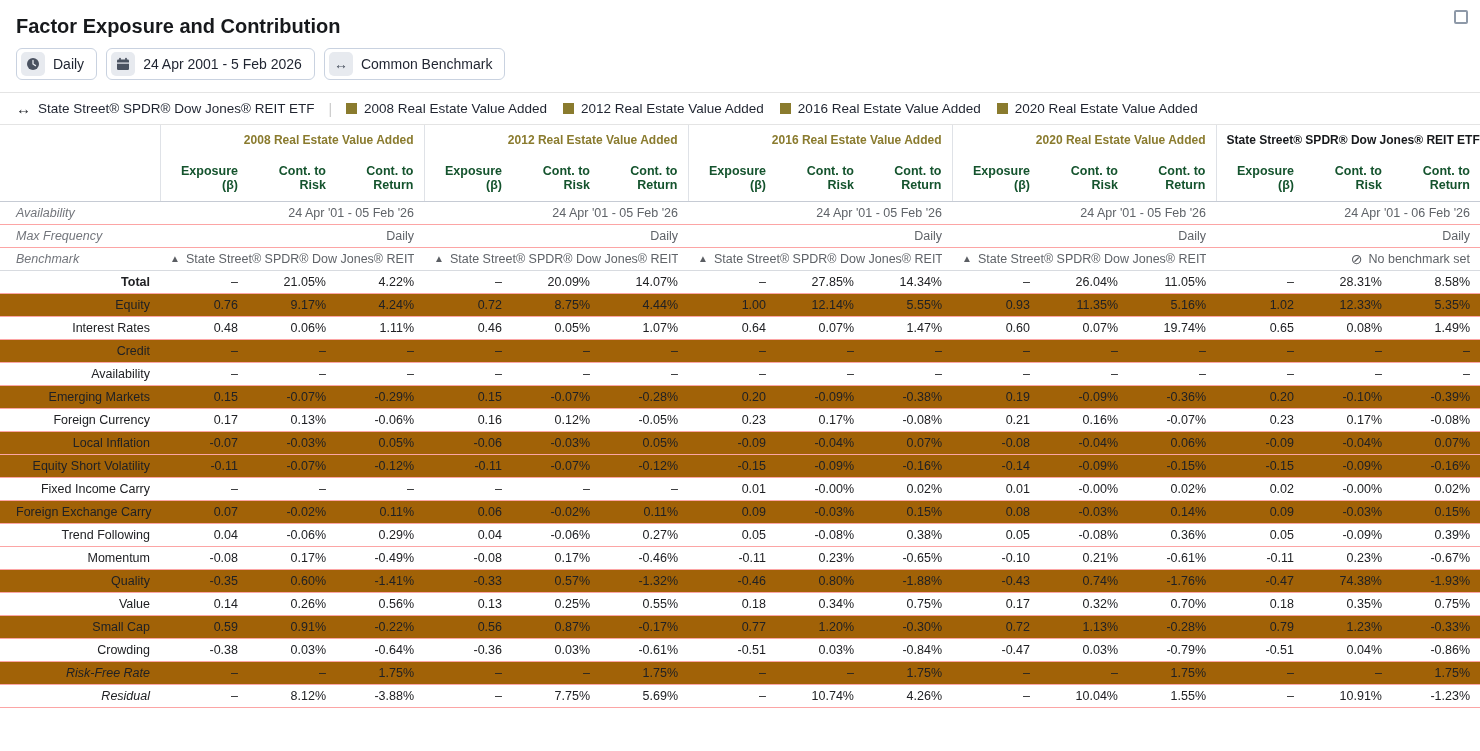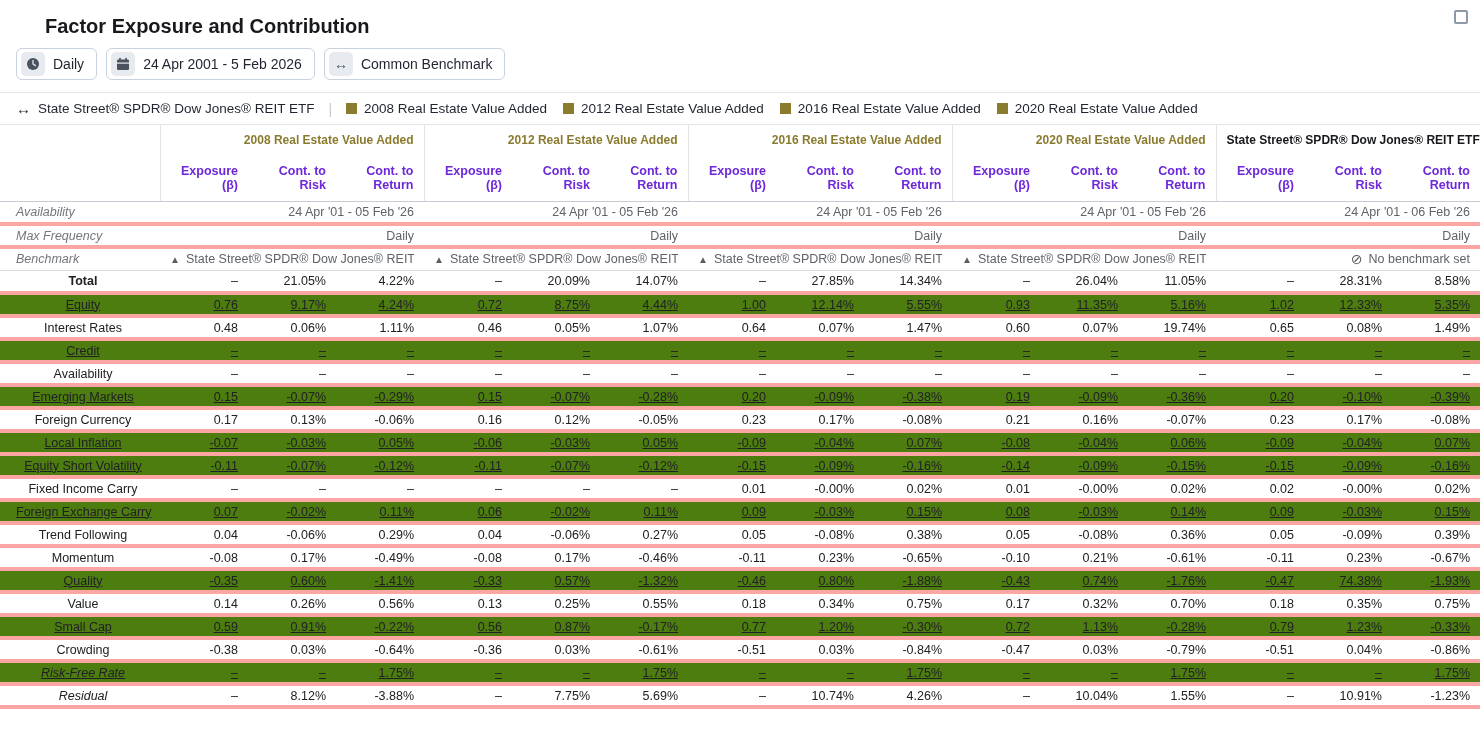--- a/index.html
+++ b/index.html
@@ -4,21 +4,21 @@
 <style>
   * { box-sizing: border-box; }
   html,body { margin:0; padding:0; }
   body {
     width:1480px; height:751px; overflow:hidden;
     background:#ffffff;
     font-family:"Liberation Sans", sans-serif;
     color:#202124;
   }
   
-  .page-header { position:relative; padding:14px 16px 0 16px;margin-left:29px; }
+  .page-header { position:relative; padding:14px 16px 0 16px; }
   .page-title { font-size:20px; font-weight:700; color:#17191c; line-height:24px; }
   .expand-box {
     position:absolute; top:10px; right:12px; width:14px; height:14px;
     border:2px solid #8e99a8; border-radius:2px; background:#fff; cursor:pointer;
   }
   
   .chip-row { display:flex; gap:9px; padding:10px 16px 12px 16px; }
   .chip {
     display:inline-flex; align-items:center; gap:8px;
     border:1px solid #c9d2e0; border-radius:6px; background:#fff;
@@ -42,31 +42,31 @@
   .swatch { width:11px; height:11px; display:inline-block; }
   
   table { border-collapse:collapse; table-layout:fixed; width:1480px; font-size:12.5px; }
   col.c-label { width:160px; }
   col.c-num { width:88px; }
   th, td { padding:0 10px; height:23px; font-weight:400; }
   thead th { vertical-align:top; }
   .group-title-row th { height:26px; padding-top:8px; white-space:nowrap; }
   .group-title { font-size:12px; font-weight:700; text-align:right; }
   .sub-head-row th {
-    font-weight:700; text-align:right; font-size:12.5px; color:#6d28d9;
+    font-weight:700; text-align:right; font-size:12.5px; color:#14532d;
     height:50px; vertical-align:bottom; padding-bottom:9px; line-height:14px;
   }
   .gstart { border-left:1px solid #dfe2e7; }
   .sub-head-row th, .group-title-row th { border-bottom:0; }
   thead tr.sub-head-row th { border-bottom:1px solid #c6cbd4; }
-  tbody tr { border-bottom:4px solid #fca5a5; }
-  tbody tr.stripe { background:#4d7c0f;text-decoration:underline; }
+  tbody tr { border-bottom:1px solid #fca5a5; }
+  tbody tr.stripe { background:#a16207; }
   tbody tr.meta-row { background:#fff; }
   tbody tr.meta-row.last { border-bottom:1px solid #d8dbe0; }
-  .row-label { text-align:center; padding-left:16px; color:#202124; white-space:nowrap; }
+  .row-label { text-align:right; padding-left:16px; color:#202124; white-space:nowrap; }
   .row-label.bold { font-weight:700; }
   .row-label.italic { font-style:italic; }
   .meta-label { text-align:left; padding-left:16px; font-style:italic; color:#73767c; white-space:nowrap; }
   .meta-val { text-align:right; color:#5f6368; white-space:nowrap; overflow:hidden; }
   .bench-cell { display:flex; align-items:center; justify-content:flex-start; gap:6px; overflow:hidden; }
   .bench-cell.right { justify-content:flex-end; }
   .bench-tri { font-size:10px; color:#5b5e63; flex:0 0 auto; }
   .bench-no { font-size:14px; color:#5b5e63; flex:0 0 auto; line-height:1; }
   .bench-text { white-space:nowrap; overflow:hidden; }
   td.num { text-align:right; white-space:nowrap; color:#202124; }

